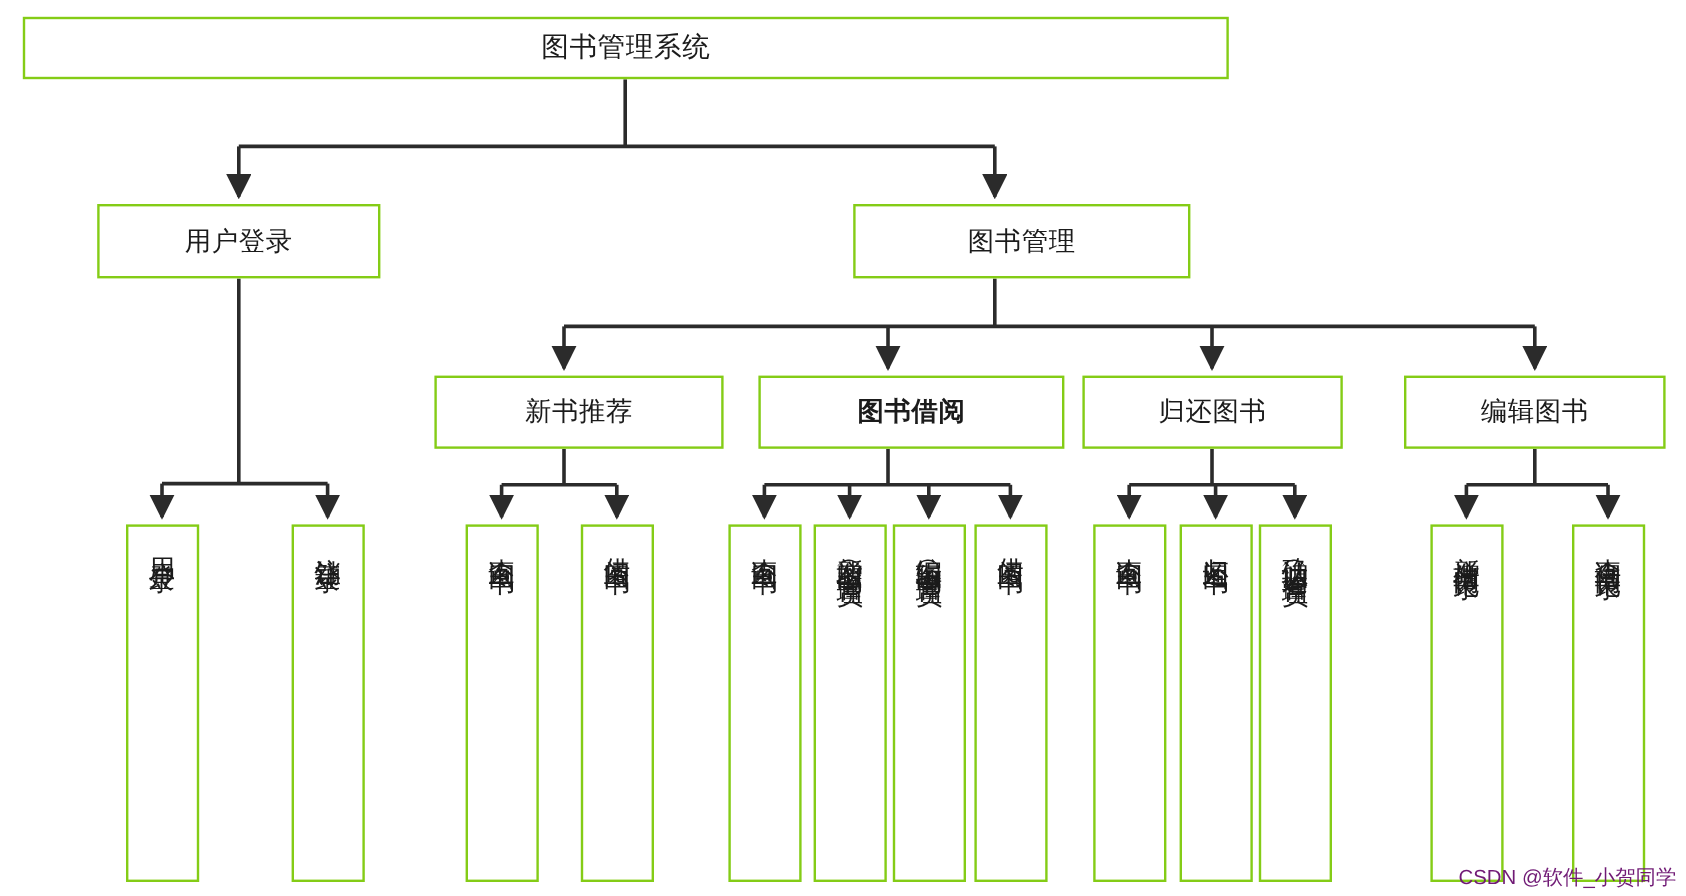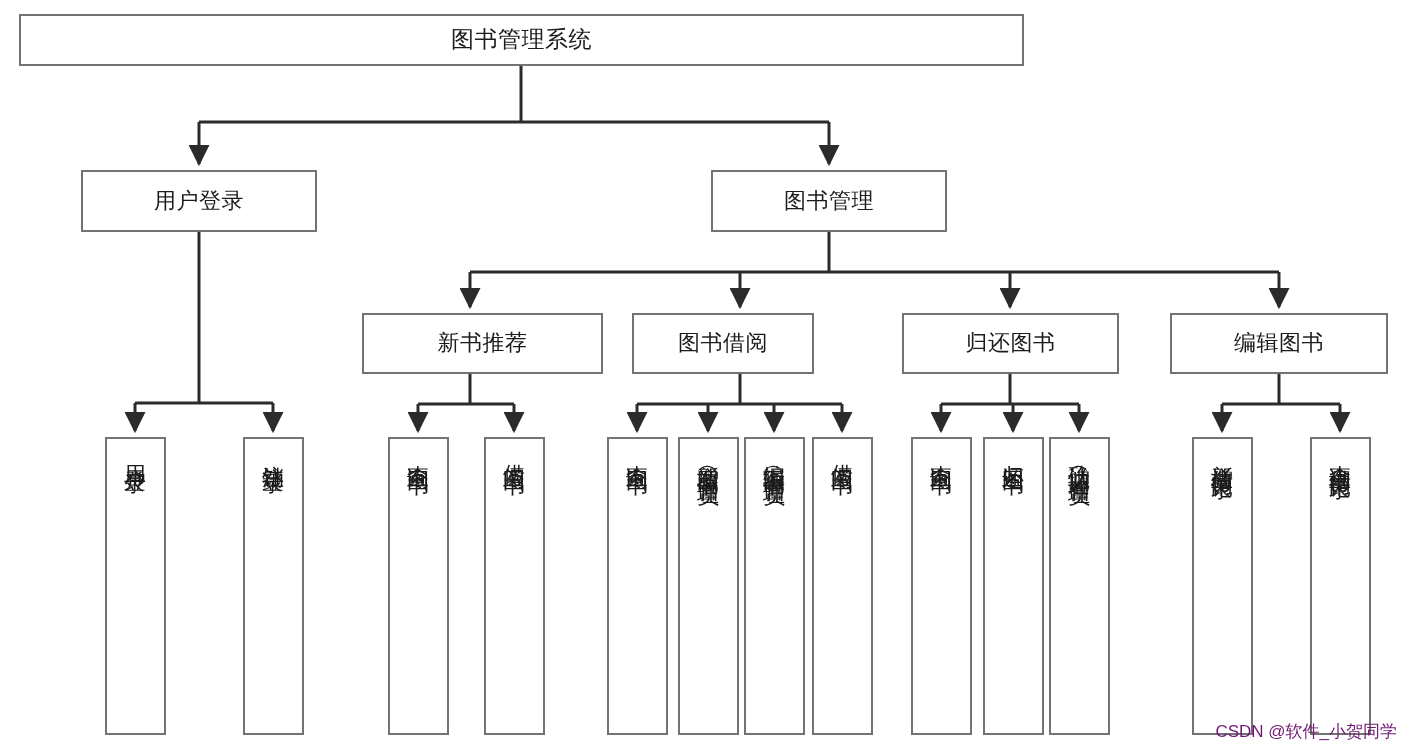--- a/index.html
+++ b/index.html
@@ -8,21 +8,21 @@
     background:#ffffff;
     font-family:"Liberation Sans","DejaVu Sans",sans-serif;
     overflow:hidden;
   }
   #diagram{position:relative;width:1405px;height:747px;}
   #edges{position:absolute;left:0;top:0;width:1405px;height:747px;}
 
   .node{
     position:absolute;
     box-sizing:border-box;
-    border:2px solid #737373;
+    border:2px solid #84cc16;
     background:#ffffff;
     display:flex;
     align-items:center;
     justify-content:center;
     color:#1b1b1b;
   }
   .node .label{
     display:block;
     text-align:center;
     line-height:1.12;
@@ -107,28 +107,28 @@
     </g>
   </svg>
 
   <div class="node lvl1" style="left: 19px; top: 14px; width: 1005px; height: 52px;">
     <span class="label">图书管理系统</span>
   </div>
 
   <div class="node lvl2" style="left: 81px; top: 170px; width: 236px; height: 62px;">
     <span class="label">用户登录</span>
   </div>
-  <div class="node lvl2" style="left: 711px; top: 170px; width: 236px; height: 62px; align-items: center;">
+  <div class="node lvl2" style="left: 711px; top: 170px; width: 281px; height: 62px; align-items: center;">
     <span class="label">图书管理</span>
   </div>
 
   <div class="node lvl3" style="left: 362px; top: 313px; width: 241px; height: 61px;">
     <span class="label">新书推荐</span>
   </div>
-  <div class="node lvl3" style="left: 632px; top: 313px; width: 182px; height: 61px;">
+  <div class="node lvl3" style="left: 632px; top: 313px; width: 255px; height: 61px; font-weight: bold;">
     <span class="label">图书借阅</span>
   </div>
   <div class="node lvl3" style="left: 902px; top: 313px; width: 217px; height: 61px;">
     <span class="label">归还图书</span>
   </div>
   <div class="node lvl3" style="left: 1170px; top: 313px; width: 218px; height: 61px;">
     <span class="label">编辑图书</span>
   </div>
 
   <div class="node leaf" style="left: 105px; top: 437px; width: 61px; height: 298px;">

